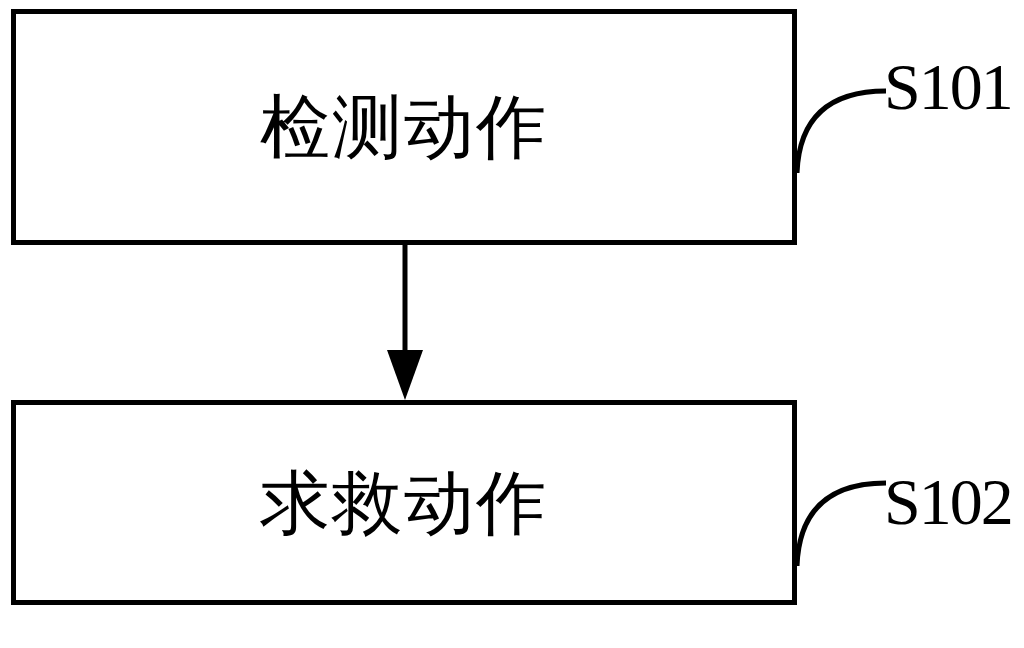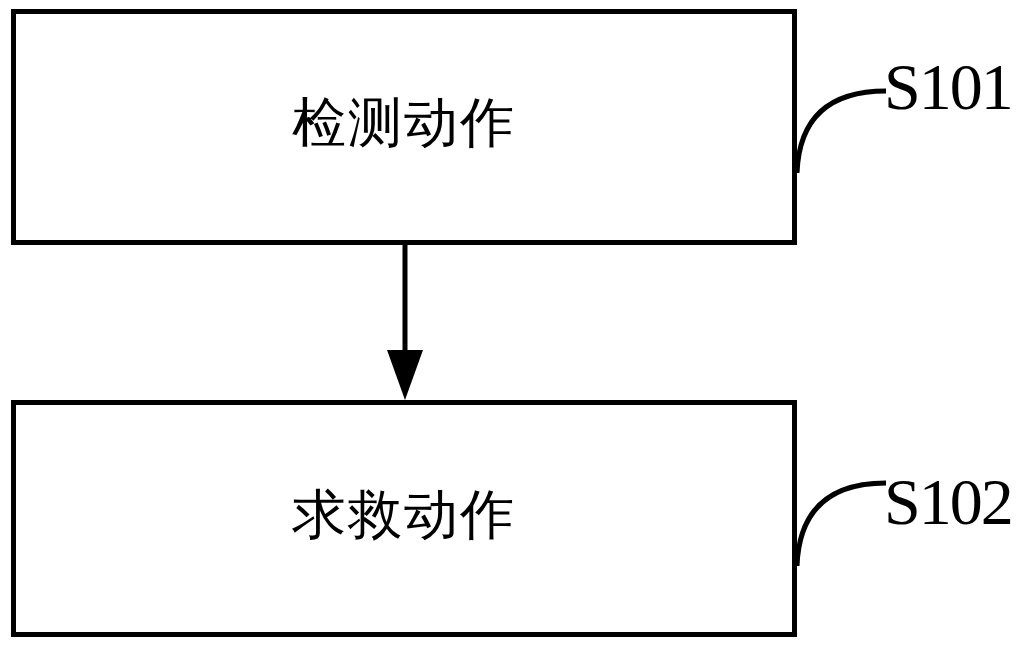--- a/index.html
+++ b/index.html
@@ -35,25 +35,25 @@
     display: flex;
     align-items: center;
     justify-content: center;
   }
   .step-box.box-top {
     top: 9px;
     height: 236px;
   }
   .step-box.box-bottom {
     top: 400px;
-    height: 237px;
+    height: 205px;
   }
   .step-label {
-    font-family: Liberation Mono, monospace;
-    font-size: 54px;
+    font-family: Liberation Sans, sans-serif;
+    font-size: 70px;
     line-height: 1;
     color: #000000;
     letter-spacing: 2px;
     white-space: nowrap;
   }
   .ref-label {
     position: absolute;
     left: 884px;
     font-family: "Liberation Serif", "DejaVu Serif", serif;
     font-size: 66px;

